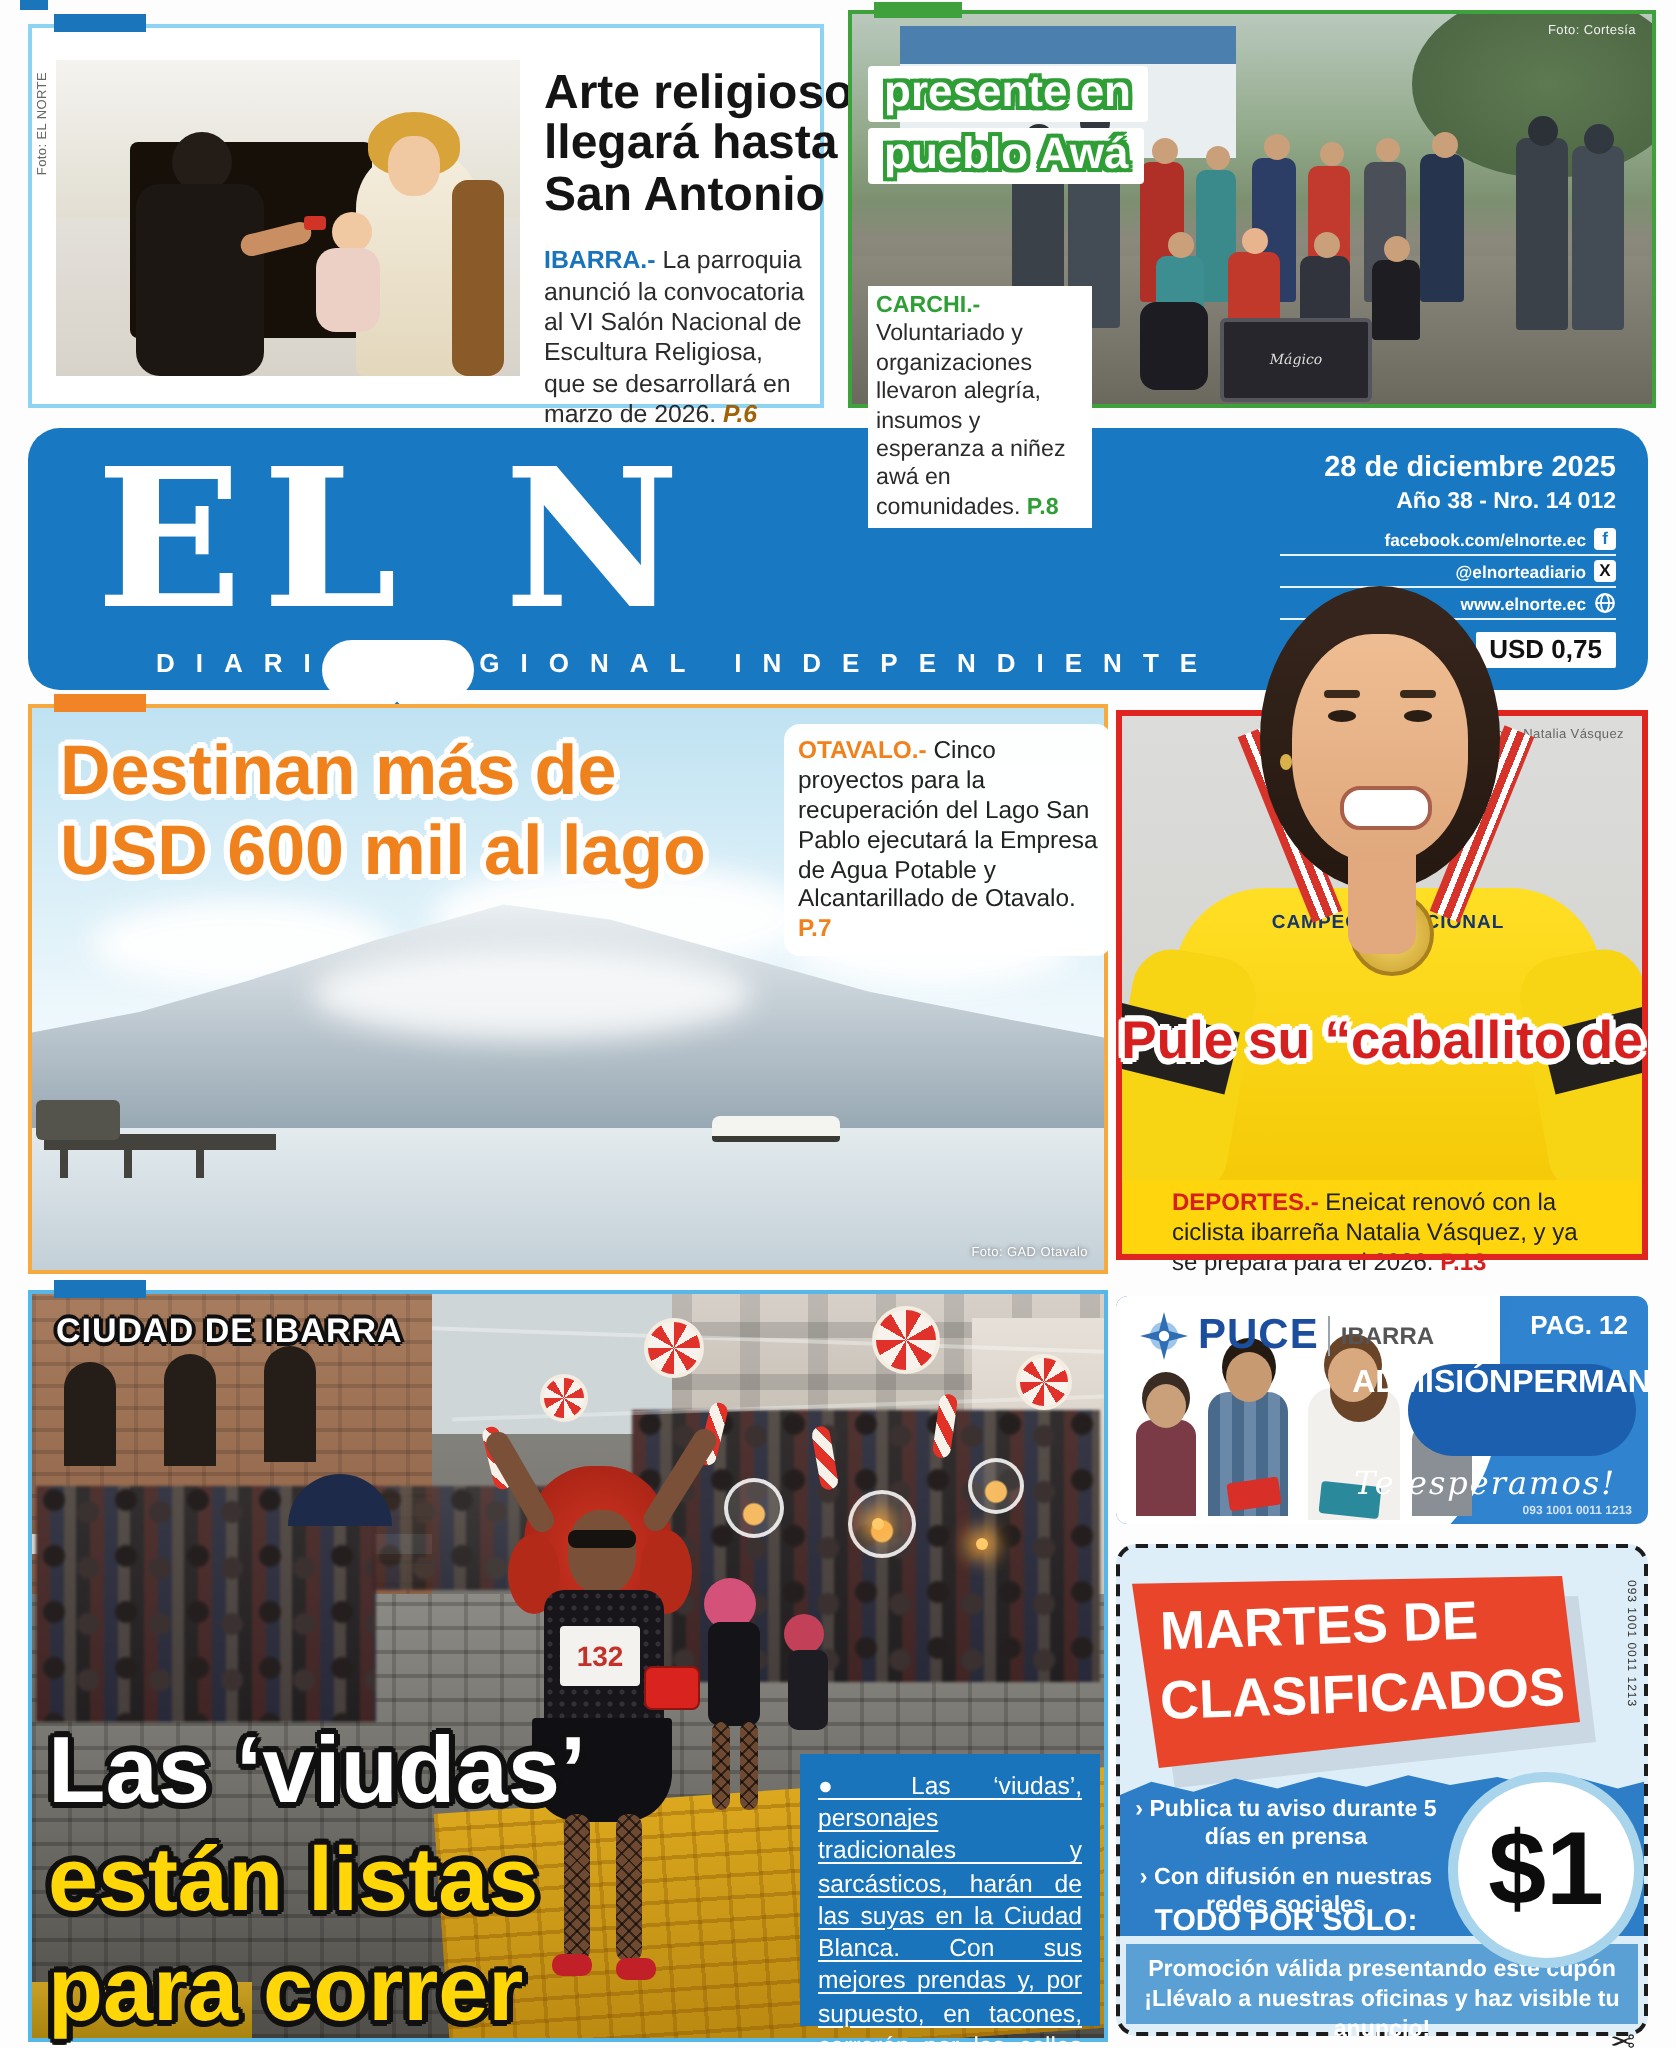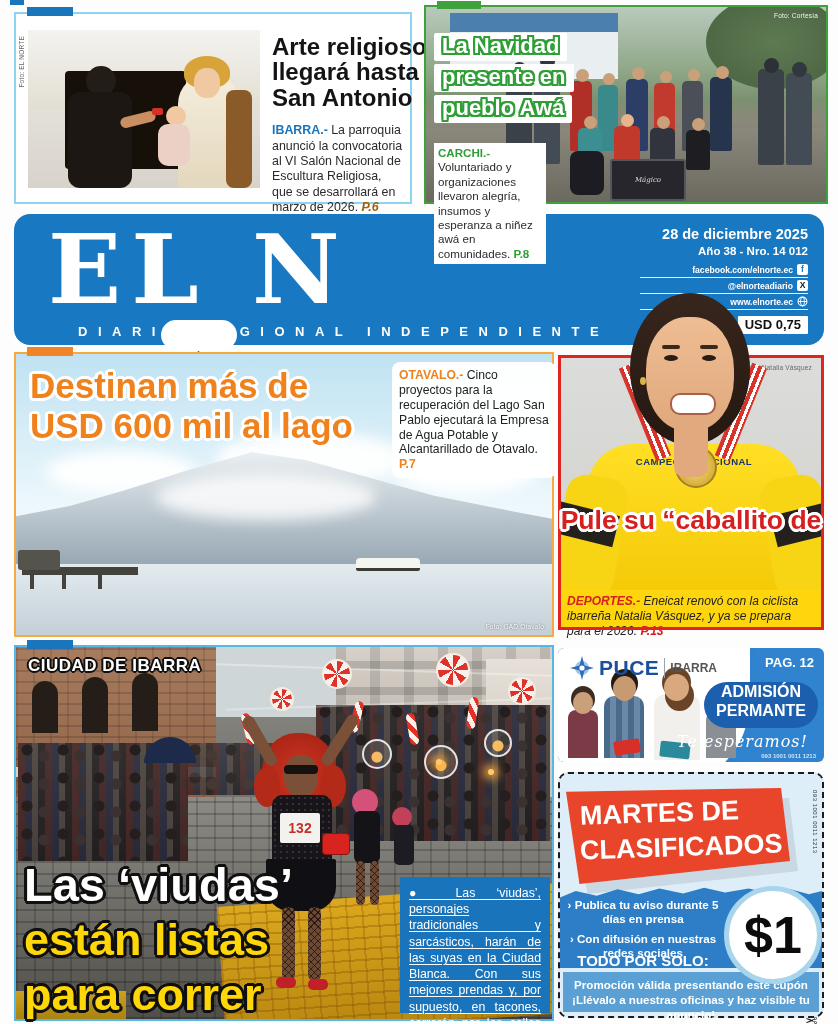--- a/index.html
+++ b/index.html
@@ -59,22 +59,22 @@
      background:linear-gradient(#e3ebee,#c3cfd7);}
   .cloud{position:absolute;background:#fff;border-radius:50%;filter:blur(7px);opacity:.95;}
   #lkbox{position:absolute;left:376px;top:8px;width:150px;background:rgba(255,255,255,.97);border-radius:8px;padding:6px 7px;font-size:12.2px;line-height:1.22;}
   
   #sp{left:558px;top:355px;width:266px;height:275px;}
   #spbg{position:absolute;inset:3px;overflow:hidden;background:linear-gradient(#dcdcda,#cfcfcb);}
   #spborder{position:absolute;inset:0;border:3px solid #e02420;z-index:5;pointer-events:none;}
   #sphead{position:absolute;left:72px;top:-62px;width:120px;height:200px;z-index:6;}
   .ribbon{position:absolute;width:16px;height:100px;z-index:2;
      background:repeating-linear-gradient(90deg,#d6332b 0 4px,#fff 4px 7px,#d6332b 7px 11px,#fff 11px 14px,#d6332b 14px 16px);}
-  #spbar{position:absolute;left:3px;right:3px;bottom:3px;height:37px;background:#ffd60d;z-index:4;padding:4px 6px 0;box-sizing:border-box;
-     font-size:12px;line-height:1.25;color:#222;font-style:italic;}
+  #spbar{position:absolute;left:3px;right:3px;bottom:3px;height:37px;background:#ffd60d;z-index:4;padding:4px 25px 0;box-sizing:border-box;
+     font-size:12px;line-height:1.25;color:#222;}
   #spbar b{font-weight:800;}
   
   #ct{left:14px;top:645px;width:536px;height:372px;border:2px solid #57b7e8;}
   #ct .ph{position:absolute;inset:0;overflow:hidden;background:linear-gradient(#8e8d88,#4e4c47);}
   .cane{position:absolute;width:9px;height:32px;border-radius:5px;
      background:repeating-linear-gradient(55deg,#e23127 0 5px,#f6f2ea 5px 10px);}
   .mint{position:absolute;border-radius:50%;border:2px solid #f3ede2;
      background:repeating-conic-gradient(#e0312a 0 30deg,#f7f2ec 30deg 60deg);}
   .ball{position:absolute;border-radius:50%;border:2px solid rgba(255,255,255,.85);
      background:radial-gradient(circle at 50% 62%,rgba(255,195,100,.95) 0 5px,rgba(255,255,255,.12) 6px 70%);}
@@ -99,21 +99,21 @@
   #ctcaption{position:absolute;left:384px;top:230px;width:150px;height:136px;background:#1a74bc;z-index:4;
      padding:8px 9px;box-sizing:border-box;color:#fff;font-size:12.3px;line-height:1.32;text-align:justify;}
   #ctcaption .u{text-decoration:underline;text-underline-offset:2px;}
   .leg{position:absolute;width:13px;height:74px;border-radius:6px;background:#6e4a33;
      background-image:repeating-linear-gradient(45deg,rgba(0,0,0,.55) 0 1px,transparent 1px 5px),repeating-linear-gradient(-45deg,rgba(0,0,0,.55) 0 1px,transparent 1px 5px);}
   
   #puce{left:558px;top:648px;width:266px;height:114px;border-radius:6px;overflow:hidden;
      background:linear-gradient(100deg,#1d55a6,#2f83cf 70%);text-decoration:underline;}
   #puceblob{position:absolute;left:-14px;top:-26px;width:206px;height:168px;background:#fff;border-radius:0 0 90px 0;}
   #pucepill{position:absolute;left:146px;top:34px;width:114px;height:46px;background:#1b5fae;border-radius:24px;
-     color:#fff;font-weight:800;font-size:16px;line-height:1.2;display:flex;flex-direction:column;text-align:center;}
+     color:#fff;font-weight:800;font-size:16px;line-height:1.2;display:flex;flex-direction:row;justify-content:center;text-align:center;}
   
   #cp{left:558px;top:772px;width:266px;height:246px;background:#ddeef8;border:2px dashed #1c1c1c;border-radius:10px;box-sizing:border-box;}
   #cpshadow{position:absolute;left:14px;top:24px;width:224px;height:96px;background:#c9d8e2;
      clip-path:polygon(0 4%,96% 0,100% 76%,6% 100%);}
   #cpred{position:absolute;left:6px;top:14px;width:224px;height:96px;background:#e8452b;
      clip-path:polygon(0 4%,96% 0,100% 76%,6% 100%);color:#fff;font-weight:800;}
   #cpred .t1{position:absolute;left:14px;top:10px;font-size:27px;transform:rotate(-2deg);}
   #cpred .t2{position:absolute;left:14px;top:44px;font-size:27px;transform:rotate(-2deg);}
   #cpblue{position:absolute;left:0;top:112px;width:100%;height:82px;background:#2d7ec6;
      clip-path:polygon(0 14%,6% 6%,14% 12%,22% 4%,30% 10%,38% 3%,47% 9%,55% 2%,63% 8%,72% 3%,80% 9%,88% 4%,95% 10%,100% 6%,100% 100%,0 100%);}
@@ -200,21 +200,20 @@
         <div class="fhead" style="left:57.7%;top:56%;width:13px;height:13px;background:#caa07a;position:absolute;"></div>
       <div class="fig" style="left:65%;top:63%;width:24px;height:40px;background:#1d1d22;"></div>
         <div class="fhead" style="left:66.6%;top:57%;width:13px;height:13px;background:#caa07a;position:absolute;"></div>
       <div class="abs" style="left:46%;top:78%;width:72px;height:38px;background:#26262c;border:2px solid #55555d;border-radius:3px;display:flex;align-items:center;justify-content:center;text-align:center;">
         <span style="color:#ddd;font-size:7px;font-style:italic;font-family:'DejaVu Serif',serif;">Mágico</span>
       </div>
       <div class="abs" style="left:36%;top:74%;width:34px;height:44px;background:#1c1c22;border-radius:8px;"></div>
       <span class="credit abs" style="right:8px;top:5px;color:#f2f2f2;">Foto: Cortesía</span>
     </div>
     <div class="abs" style="left:8px;top:26px;z-index:2;">
-      <div><span class="chip olg">La Navidad</span></div>
       <div><span class="chip olg">presente en</span></div>
       <div><span class="chip olg">pueblo Awá</span></div>
     </div>
     <div class="abs lead" style="left:8px;top:136px;width:104px;background:#fff;padding:3px 4px;font-size:11.6px;z-index:2;">
       <b style="color:#2f9e36;">CARCHI.-</b><span> Voluntariado y organizaciones llevaron alegría, insumos y esperanza a niñez awá en comunidades. </span><b style="color:#2f9e36;">P.8</b>
     </div>
   </section>
 
   <header class="box" id="mast">
     <div id="logo">

